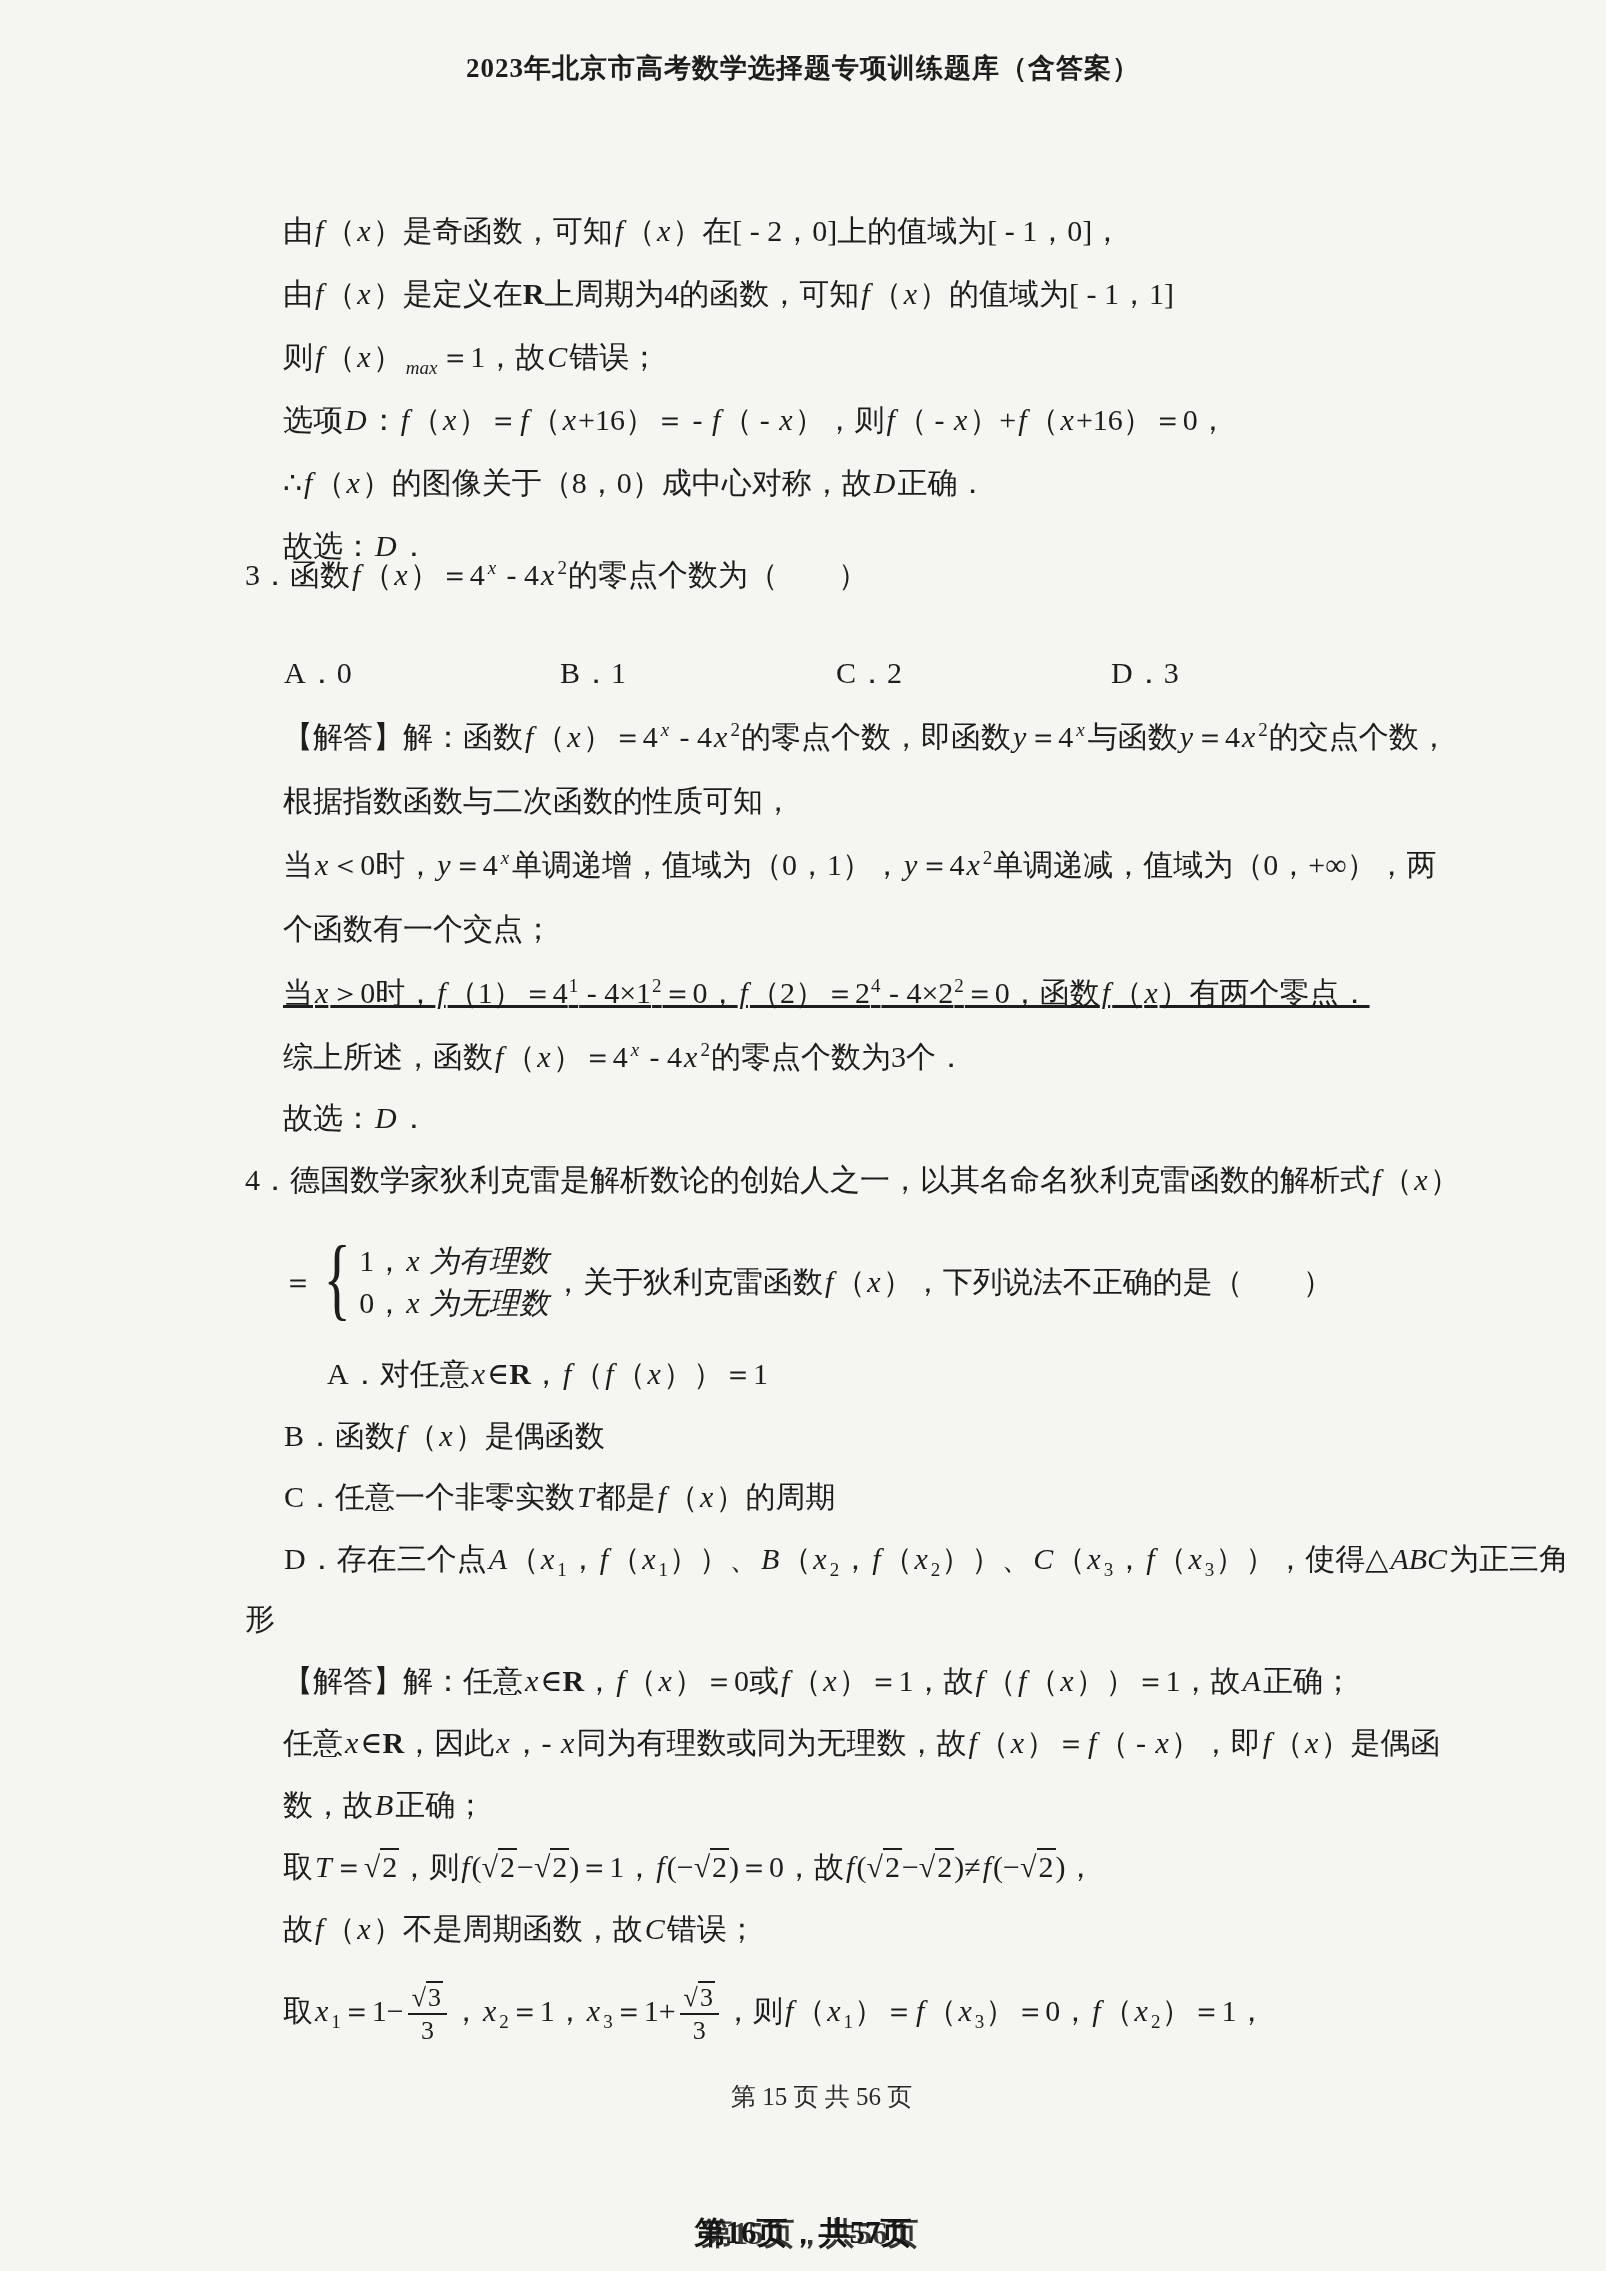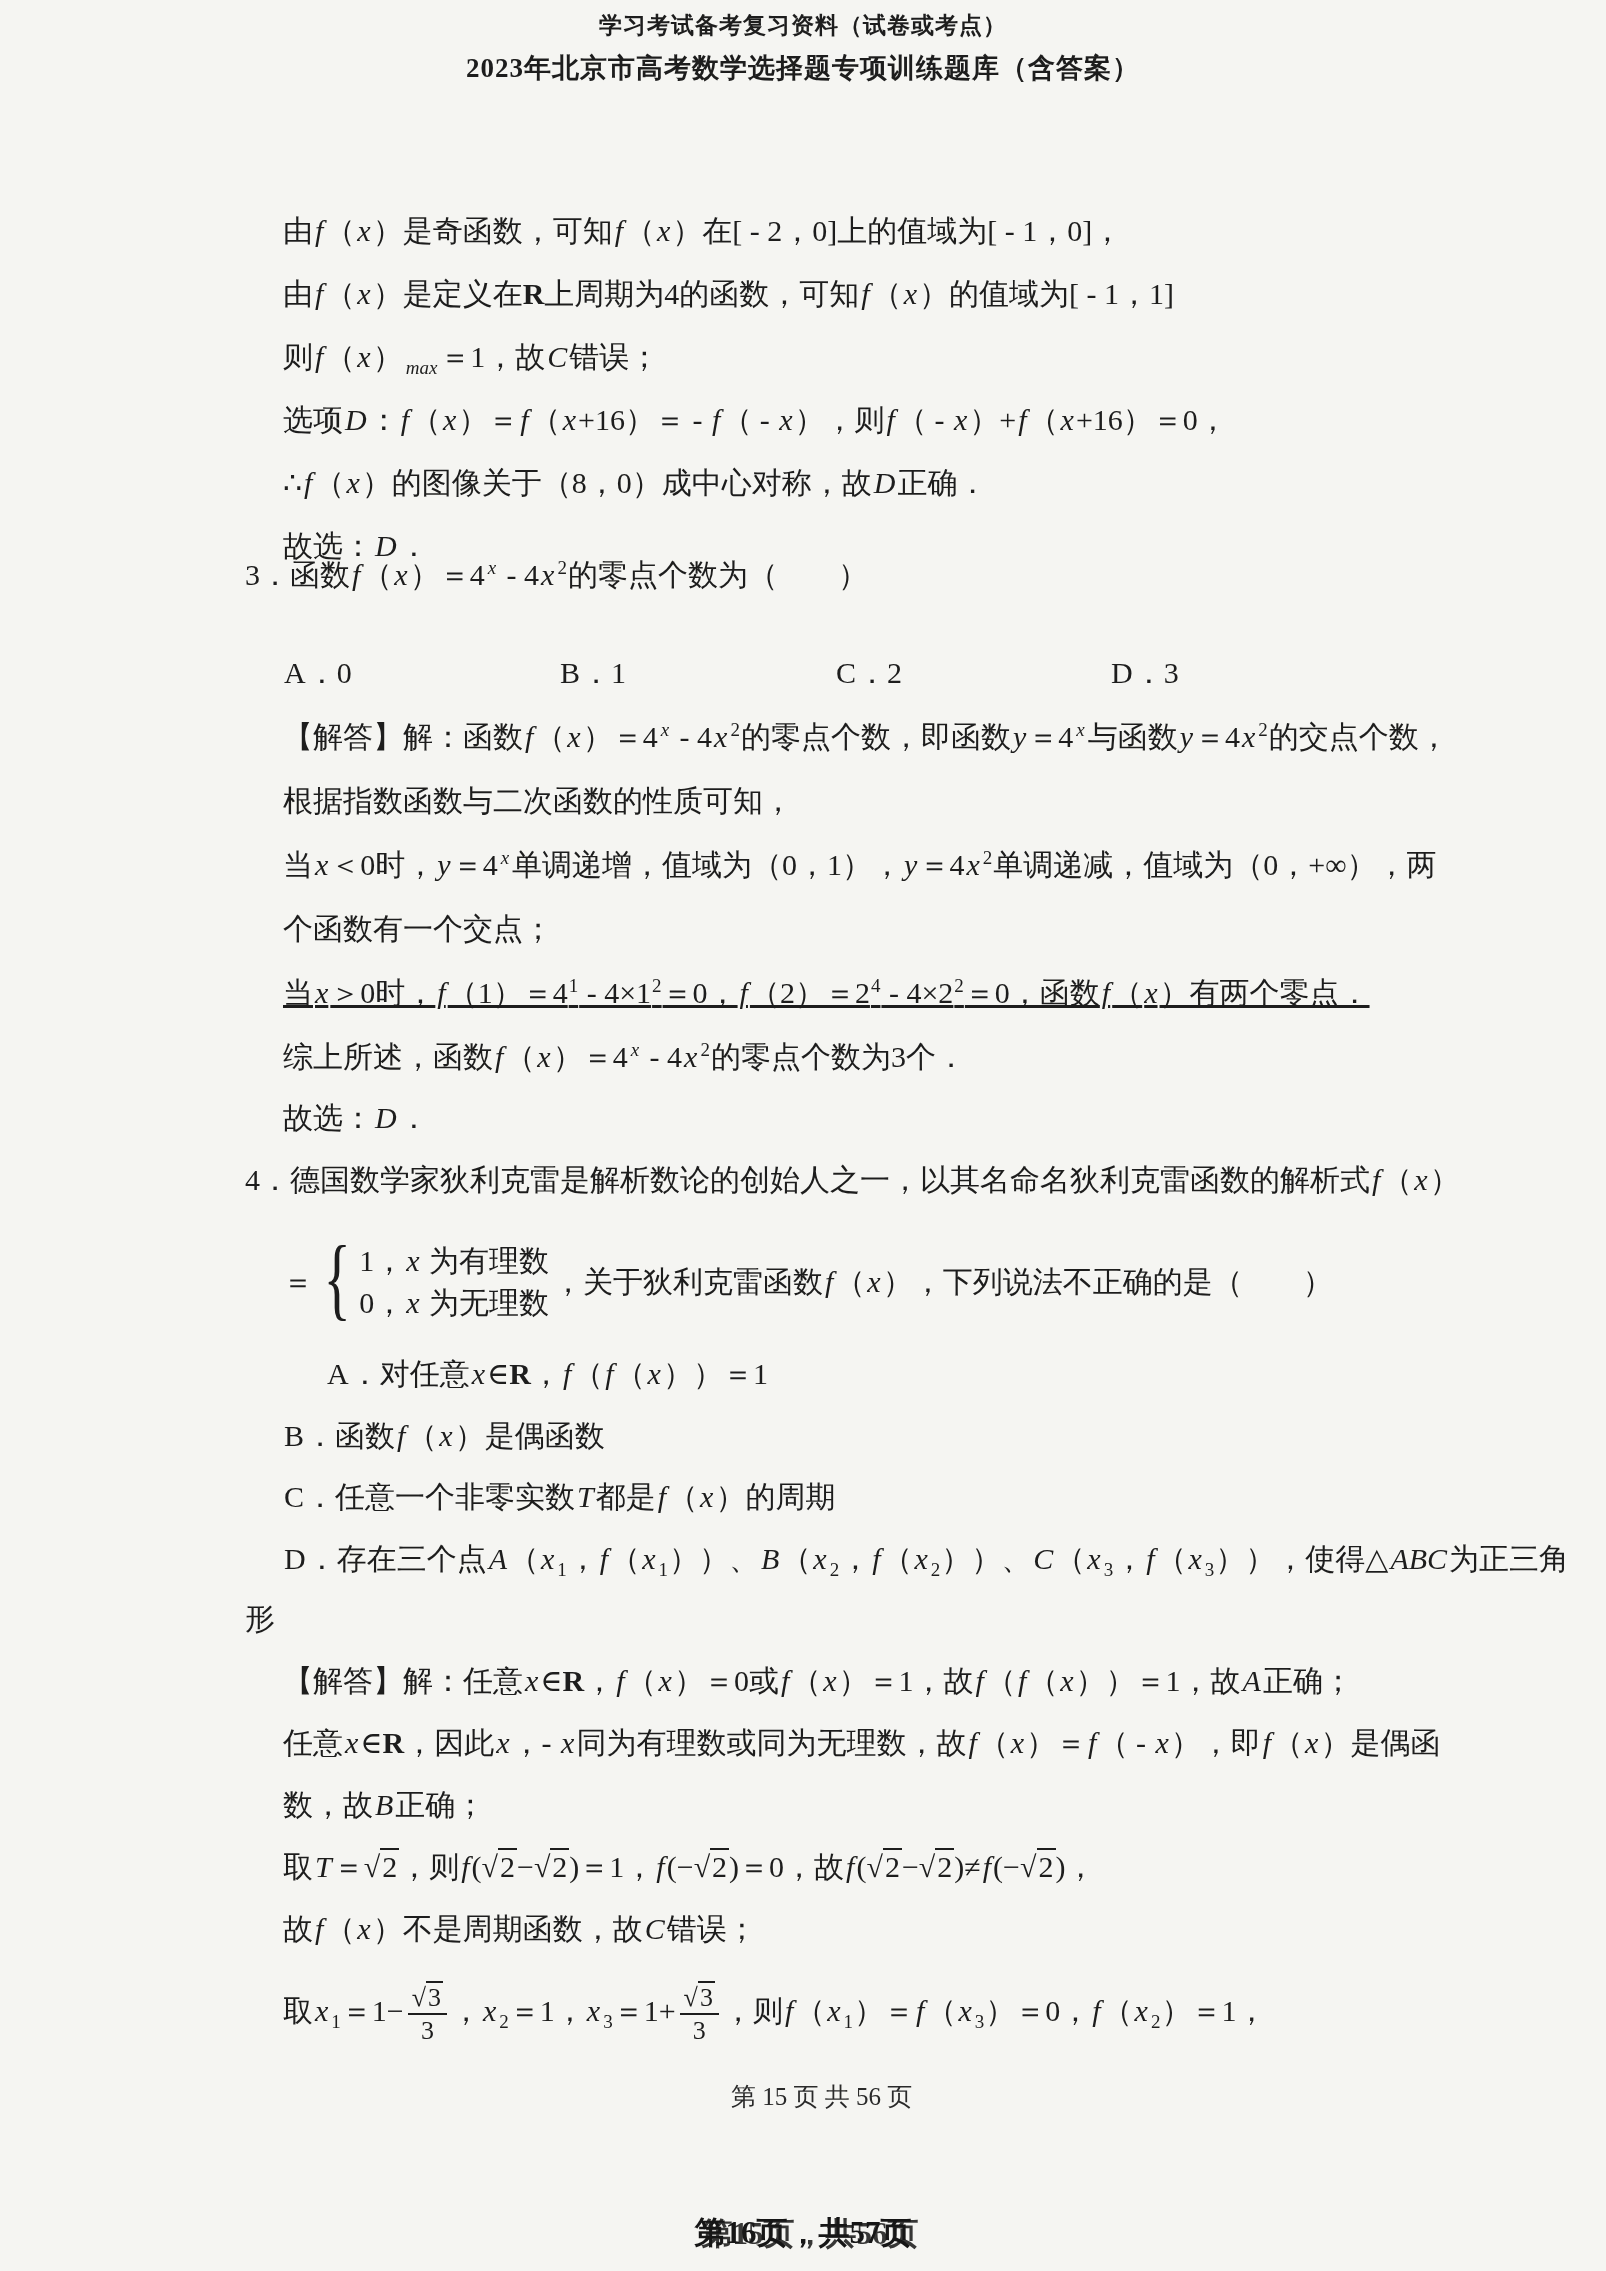--- a/index.html
+++ b/index.html
@@ -10,21 +10,21 @@
     color:#1d1d1d; overflow:hidden;
   }
   .hdr{position:absolute;left:0;right:0;text-align:center;font-weight:bold;white-space:nowrap;}
   #hdr1{top:10px;font-size:23px;letter-spacing:1px;}
   #hdr2{top:50px;font-size:27px;letter-spacing:1px;}
   .line{position:absolute;white-space:nowrap;font-size:30px;line-height:40px;}
   i{font-style:italic;padding:0 2px;}
   b.rm{font-style:normal;font-weight:bold;}
   b.rm i{font-style:normal;font-weight:bold;padding:0;}
   .up i{font-style:normal;padding:0 1px;}
-  .kai{}
+  .kai{font-style:italic;}
   sup{font-size:19px;line-height:0;position:relative;top:-11px;vertical-align:baseline;padding:0 1px;}
   sub{font-size:19px;line-height:0;position:relative;top:7px;vertical-align:baseline;padding:0 1px;}
   .sq{white-space:nowrap;}
   .sq .rad{border-top:2px solid currentColor;padding:0 2px;}
   .frac{display:inline-block;text-align:center;vertical-align:-18px;line-height:1.05;font-size:26px;margin:0 4px;}
   .frac .num{display:block;padding:0 4px 2px;}
   .frac .den{display:block;border-top:2px solid currentColor;padding:2px 4px 0;}
   .pw{position:absolute;display:flex;align-items:center;white-space:nowrap;font-size:30px;}
   .pw .eq{margin-right:8px;}
   .pw .brace{font-size:92px;line-height:1;font-weight:400;transform:scaleX(.62);margin:0 0 8px -6px;}
@@ -32,21 +32,20 @@
   .pw .tail{margin-left:4px;}
   .footer1{position:absolute;left:0;right:0;text-align:center;font-size:25px;color:#2a2a2a;white-space:nowrap;padding-left:37px;}
   .footer2{position:absolute;left:0;right:0;height:44px;}
   .footer2 .layer{position:absolute;left:0;right:0;text-align:center;font-size:31px;font-weight:bold;color:#161616;white-space:nowrap;}
   .footer2 .back{transform:translate(7px,1px);opacity:.85;}
 </style>
 </head>
 <body>
 
 <div class="page">
-  <div class="hdr" id="hdr1">学习考试备考复习资料（试卷或考点）</div>
   <div class="hdr" id="hdr2">2023年北京市高考数学选择题专项训练题库（含答案）</div>
 
   <div id="content">
       <div class="line" style="left: 283px; top: 211px;">由<i>f</i>（<i>x</i>）是奇函数，可知<i>f</i>（<i>x</i>）在[ - 2，0]上的值域为[ - 1，0]，</div>
       <div class="line" style="left: 283px; top: 274px;">由<i>f</i>（<i>x</i>）是定义在<b class="rm"><i>R</i></b>上周期为4的函数，可知<i>f</i>（<i>x</i>）的值域为[ - 1，1]</div>
       <div class="line" style="left: 283px; top: 337px;">则<i>f</i>（<i>x</i>）<sub><i>max</i></sub>＝1，故<i>C</i>错误；</div>
       <div class="line" style="left: 283px; top: 400px;">选项<i>D</i>：<i>f</i>（<i>x</i>）＝<i>f</i>（<i>x</i>+16）＝ - <i>f</i>（ - <i>x</i>），则<i>f</i>（ - <i>x</i>）+<i>f</i>（<i>x</i>+16）＝0，</div>
       <div class="line" style="left: 283px; top: 463px;">∴<i>f</i>（<i>x</i>）的图像关于（8，0）成中心对称，故<i>D</i>正确．</div>
       <div class="line" style="left: 283px; top: 526px;">故选：<i>D</i>．</div>
       <div class="line" style="left: 245px; top: 555px;">3．函数<i>f</i>（<i>x</i>）＝4<sup><i>x</i></sup> - 4<i>x</i><sup>2</sup>的零点个数为（　　）</div>

